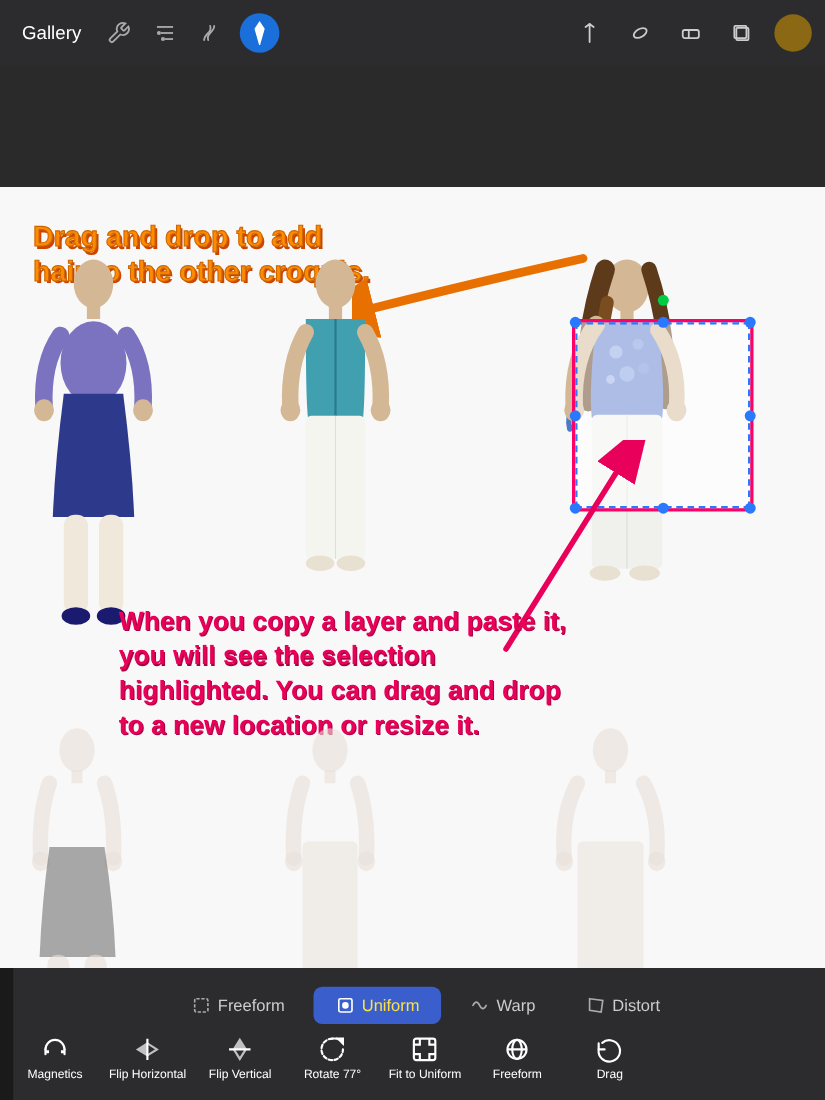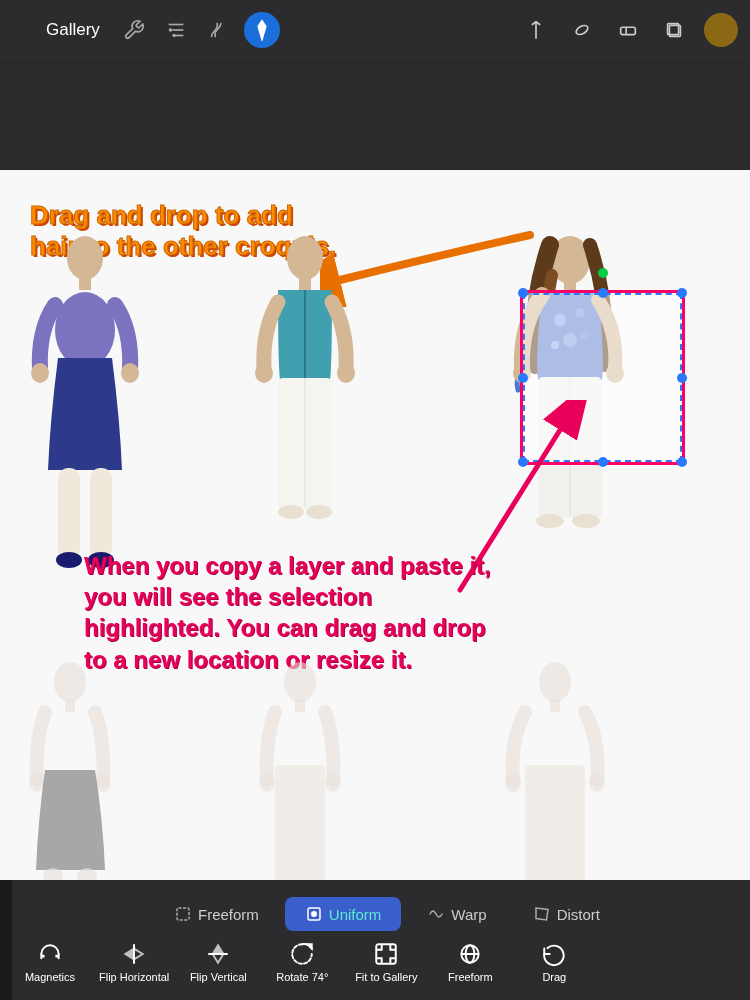--- a/index.html
+++ b/index.html
@@ -19,21 +19,20 @@
       display: flex;
       align-items: center;
       padding: 0 12px;
       gap: 10px;
     }
     .toolbar-left {
       display: flex;
       align-items: center;
       gap: 10px;
       flex: 1;
-      margin-left: 26px;
     }
     .toolbar-right {
       display: flex;
       align-items: center;
       gap: 14px;
     }
     .gallery-btn {
       color: #fff;
       font-size: 17px;
       font-weight: 400;
@@ -113,21 +112,21 @@
     .orange-arrow {
       position: absolute;
       top: 55px;
       left: 320px;
     }
 
     
     .annotation-pink {
       position: absolute;
       top: 380px;
-      left: 84px;
+      left: 108px;
       font-size: 24px;
       font-weight: 900;
       color: #e8005a;
       line-height: 1.3;
       max-width: 420px;
       text-shadow: 1px 1px 0 #aa0040;
     }
 
     
     .pink-arrow {
@@ -210,21 +209,21 @@
       color: #ccc;
       font-size: 15px;
       cursor: pointer;
       display: flex;
       align-items: center;
       gap: 6px;
       background: transparent;
     }
     .transform-tab.active {
       background: #3a5fcc;
-      color: #5eead4;
+      color: #fde047;
     }
 
     .transform-actions {
       display: flex;
       gap: 14px;
       width: 100%;
       justify-content: flex-start;
       padding: 0 3px;
     }
     .action-btn {
@@ -550,32 +549,32 @@
       </svg>
       <span>Flip Vertical</span>
     </div>
 
     <div class="action-btn">
       <svg viewBox="0 0 24 24" fill="none" stroke="#fff" stroke-width="1.8">
         <path d="M21 3 L17 3 L21 7 Z" fill="#fff"></path>
         <path d="M12 3 A9 9 0 0 1 21 7" stroke-linecap="round"></path>
         <path d="M12 3 A9 9 0 1 0 21 12" stroke-linecap="round" stroke-dasharray="3 2"></path>
       </svg>
-      <span>Rotate 74°</span>
+      <span>Rotate 77°</span>
     </div>
 
     <div class="action-btn">
       <svg viewBox="0 0 24 24" fill="none" stroke="#fff" stroke-width="1.8">
         <rect x="3" y="3" width="18" height="18" rx="2"></rect>
         <path d="M8 3 L8 8 L3 8"></path>
         <path d="M16 3 L16 8 L21 8"></path>
         <path d="M8 21 L8 16 L3 16"></path>
         <path d="M16 21 L16 16 L21 16"></path>
       </svg>
-      <span>Fit to Gallery</span>
+      <span>Fit to Uniform</span>
     </div>
 
     <div class="action-btn">
       <svg viewBox="0 0 24 24" fill="none" stroke="#fff" stroke-width="1.8">
         <circle cx="12" cy="12" r="8"></circle>
         <ellipse cx="12" cy="12" rx="4" ry="8"></ellipse>
         <line x1="4" y1="12" x2="20" y2="12"></line>
       </svg>
       <span>Freeform</span>
     </div>

